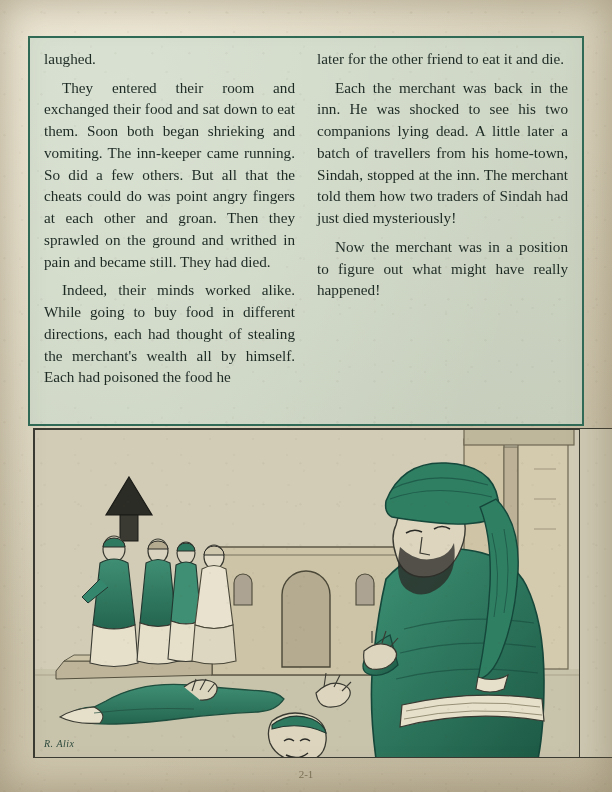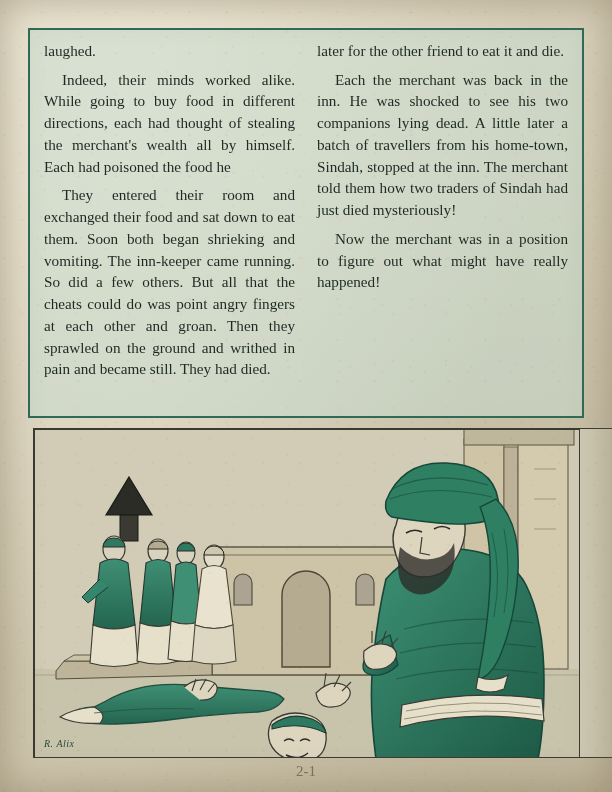--- a/index.html
+++ b/index.html
@@ -35,21 +35,21 @@
       radial-gradient(circle at 73% 22%, rgba(90,75,50,0.20) 0 1px, transparent 1.4px),
       radial-gradient(circle at 88% 55%, rgba(90,75,50,0.22) 0 1px, transparent 1.4px),
       radial-gradient(circle at 28% 88%, rgba(90,75,50,0.18) 0 1px, transparent 1.4px);
     background-size: 37px 41px, 53px 47px, 61px 59px, 43px 67px, 71px 53px;
   }
 
   
   .text-frame {
     position: absolute;
     left: 28px;
-    top: 28px;
+    top: 36px;
     width: 556px;
     height: 390px;
     border: 2px solid #2f6b57;
     background: rgba(198, 219, 205, 0.55);
     box-sizing: border-box;
   }
   .text-inner {
     position: absolute;
     inset: 4px;
     border: 0;
@@ -98,43 +98,43 @@
     font-size: 10px;
     color: #2d4a3c;
     letter-spacing: 0.5px;
   }
   .folio {
     position: absolute;
     left: 0;
     right: 0;
     bottom: 12px;
     text-align: center;
-    font-size: 15px;
+    font-size: 11px;
     color: #7d7258;
     font-family: "Liberation Serif", serif;
   }
   .edge-shadow {
     position: absolute;
     inset: 0;
     pointer-events: none;
     box-shadow: inset 0 0 42px rgba(110,95,65,0.45);
   }
 </style>
 </head>
 <body>
 
 <div class="page">
 
   <div class="text-frame">
     <div class="text-inner">
 
       <div class="col">
         <p class="noindent">laughed.</p>
+        <p>They entered their room and exchanged their food and sat down to eat them. Soon both began shrieking and vomiting. The inn-keeper came running. So did a few others. But all that the cheats could do was point angry fingers at each other and groan. Then they sprawled on the ground and writhed in pain and became still. They had died.</p>
         <p>Indeed, their minds worked alike. While going to buy food in different directions, each had thought of stealing the merchant's wealth all by himself. Each had poisoned the food he</p>
-        <p>They entered their room and exchanged their food and sat down to eat them. Soon both began shrieking and vomiting. The inn-keeper came running. So did a few others. But all that the cheats could do was point angry fingers at each other and groan. Then they sprawled on the ground and writhed in pain and became still. They had died.</p>
       </div>
 
       <div class="col">
         <p class="noindent">later for the other friend to eat it and die.</p>
         <p>Each the merchant was back in the inn. He was shocked to see his two companions lying dead. A little later a batch of travellers from his home-town, Sindah, stopped at the inn. The merchant told them how two traders of Sindah had just died mysteriously!</p>
         <p>Now the merchant was in a position to figure out what might have really happened!</p>
       </div>
 
     </div>
   </div>

